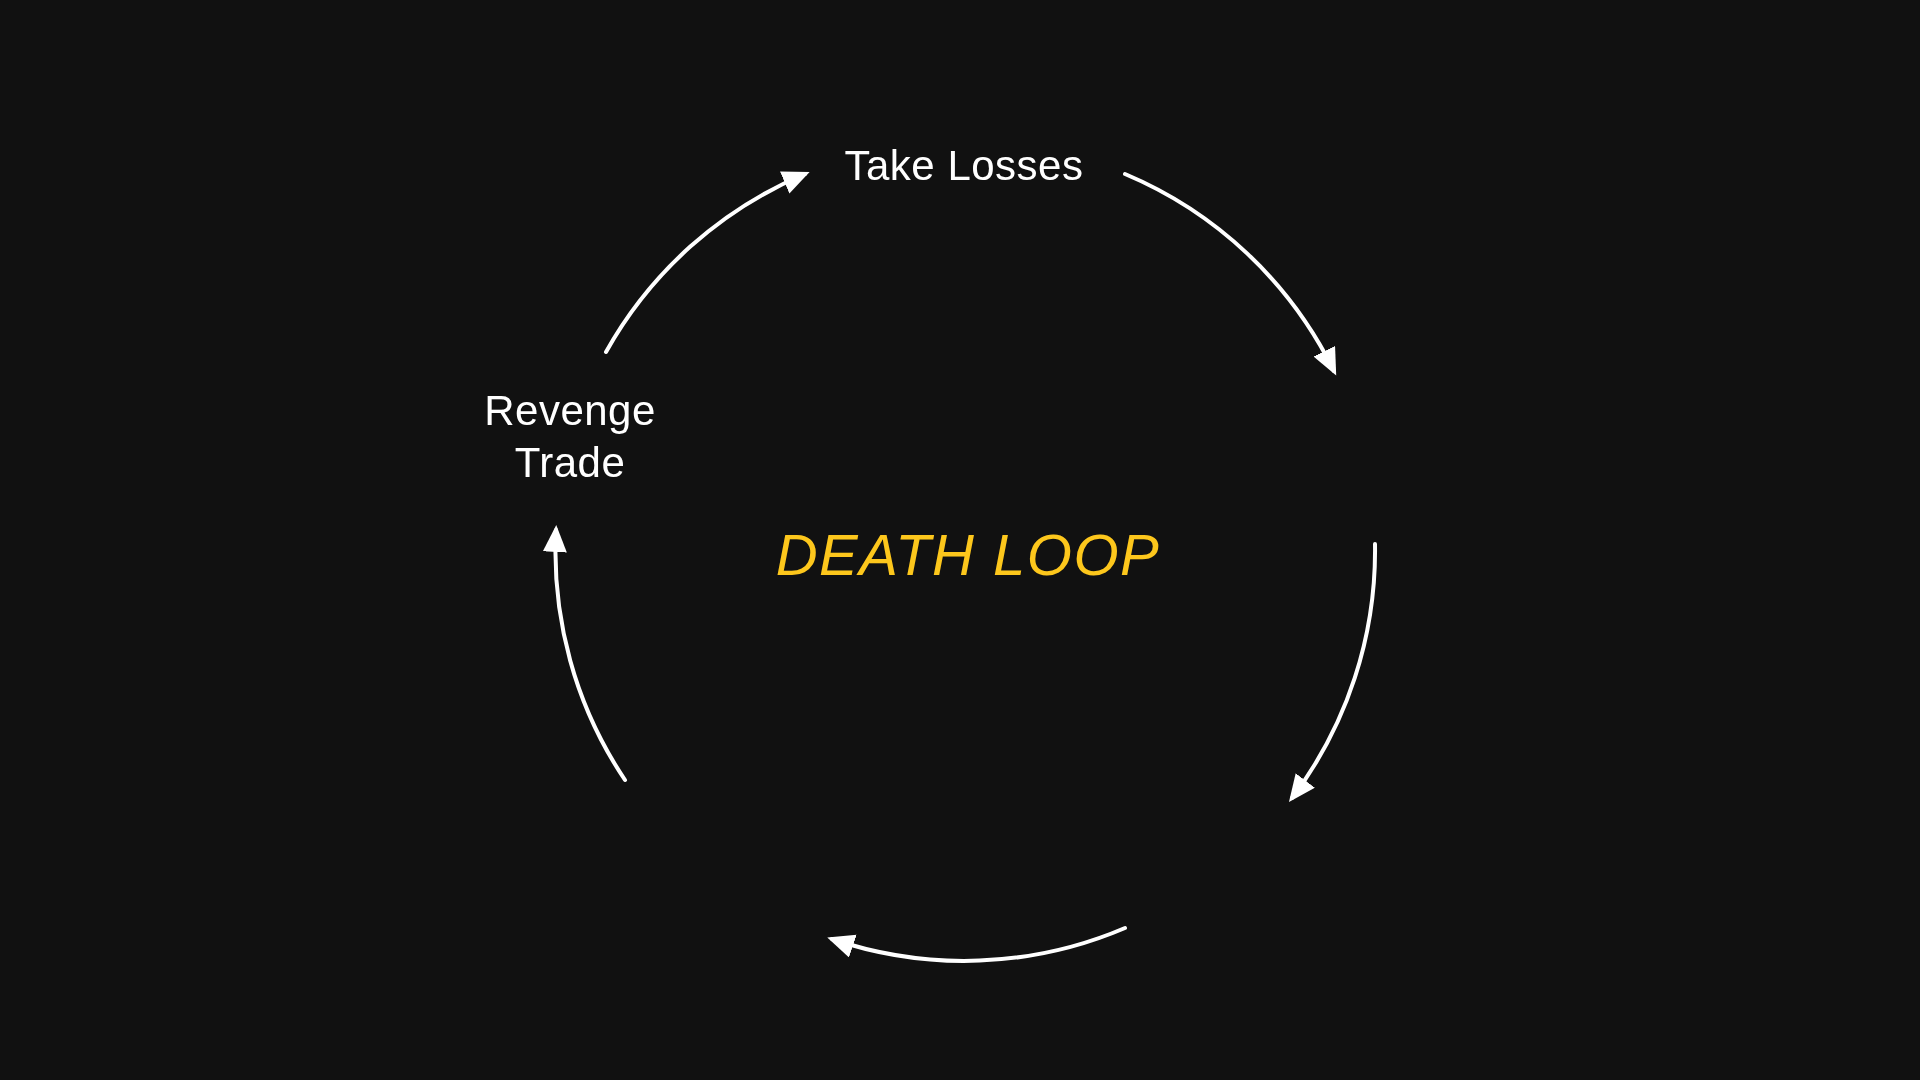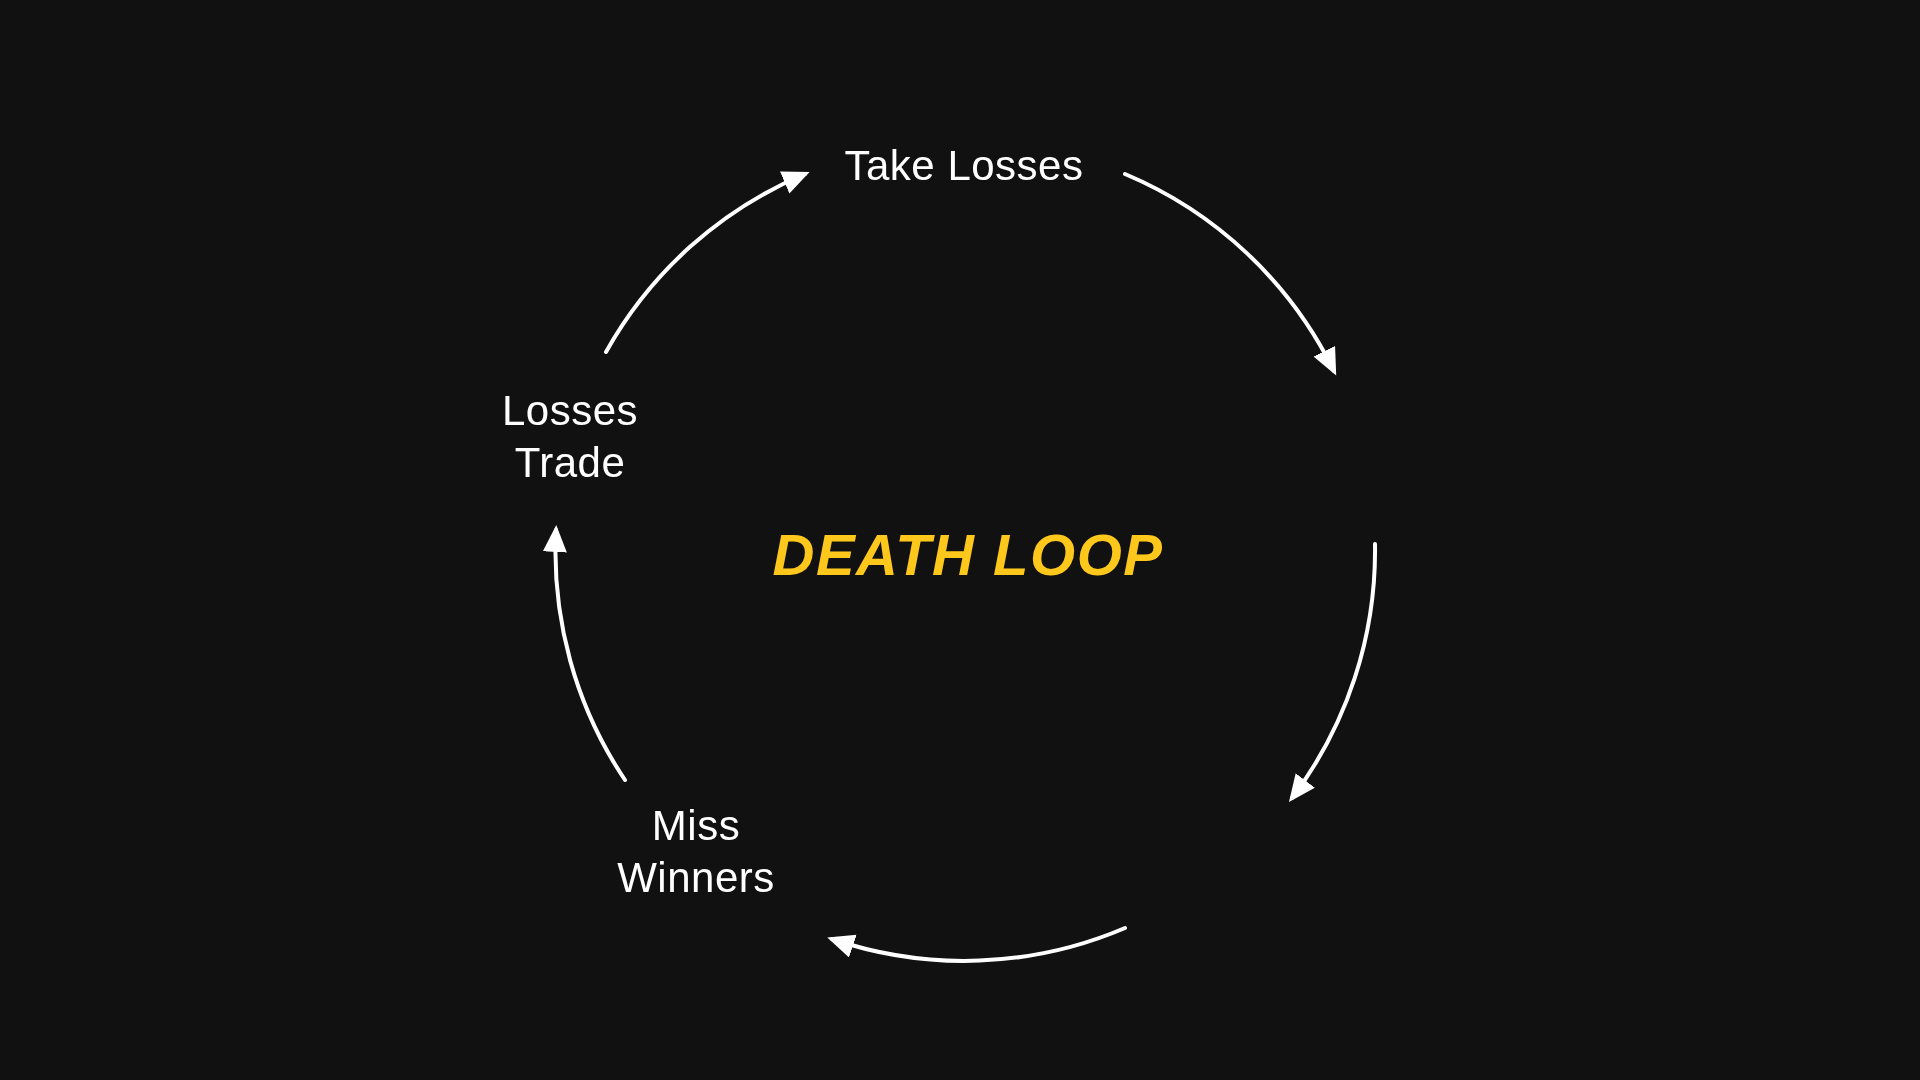--- a/index.html
+++ b/index.html
@@ -43,21 +43,21 @@
   .node-doubt-hesitate{ left: 1365px; top: 432px; }
   .node-skip-trades   { left: 1233px; top: 851px; }
   .node-miss-winners  { left: 696px;  top: 836px; }
   .node-revenge-trade { left: 570px;  top: 421px; }
   .center-title {
     position: absolute;
     left: 968px;
     top: 538px;
     transform: translate(-50%, -50%);
     font-size: 58px;
-    font-weight: 700;
+    font-weight: 400;
     font-style: italic;
     letter-spacing: 1.5px;
     color: #FDC71C;
     white-space: nowrap;
   }
 </style>
 </head>
 <body style="background: rgb(17, 17, 17);">
 
 <div class="stage" style="background: rgb(17, 17, 17); margin-top: 16px;">
@@ -77,21 +77,19 @@
 
     <path class="arc" d="M 1125 912 A 410 410 0 0 1 832 923" marker-end="url(#arrowhead)"></path>
 
     <path class="arc" d="M 625 764 A 410 410 0 0 1 556 514" marker-end="url(#arrowhead)"></path>
   </svg>
 
   <div class="node node-take-losses">Take Losses</div>
 
 
 
-  <div class="node node-miss-winners">Miss
-Winners</div>
 
-  <div class="node node-revenge-trade">Losses
+  <div class="node node-revenge-trade">Revenge
 Trade</div>
 
   <div class="center-title" style="color: rgb(253, 199, 28);">DEATH LOOP</div>
 
 </div>
 
 </body></html>

